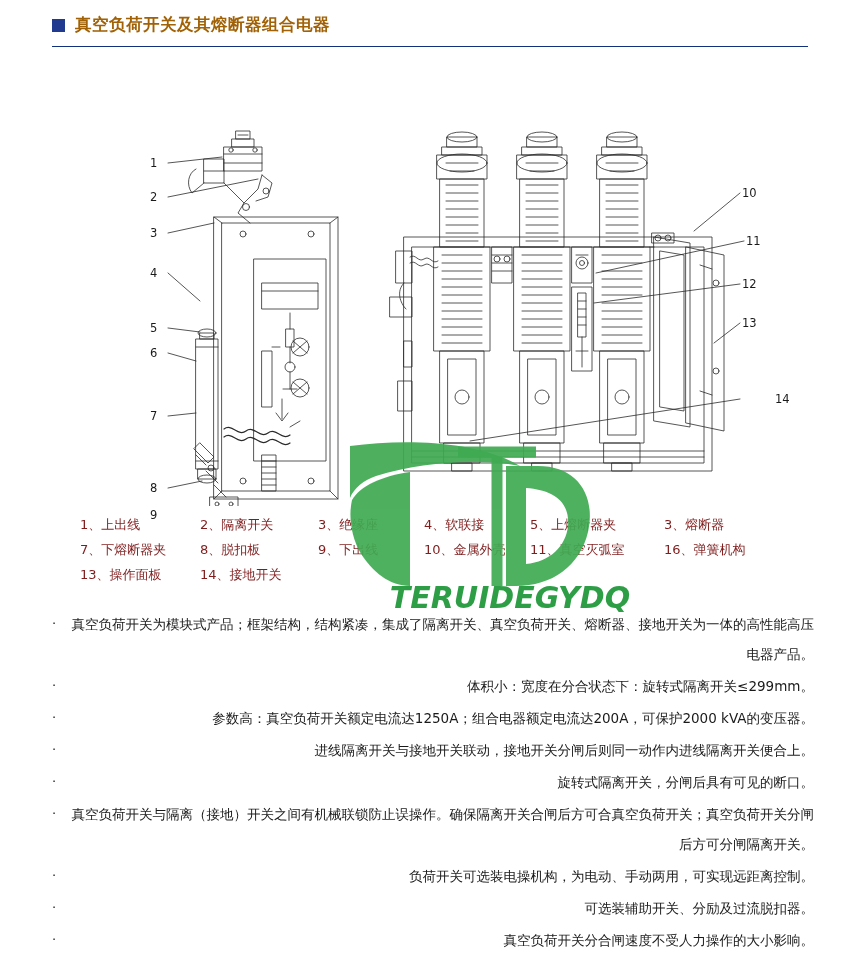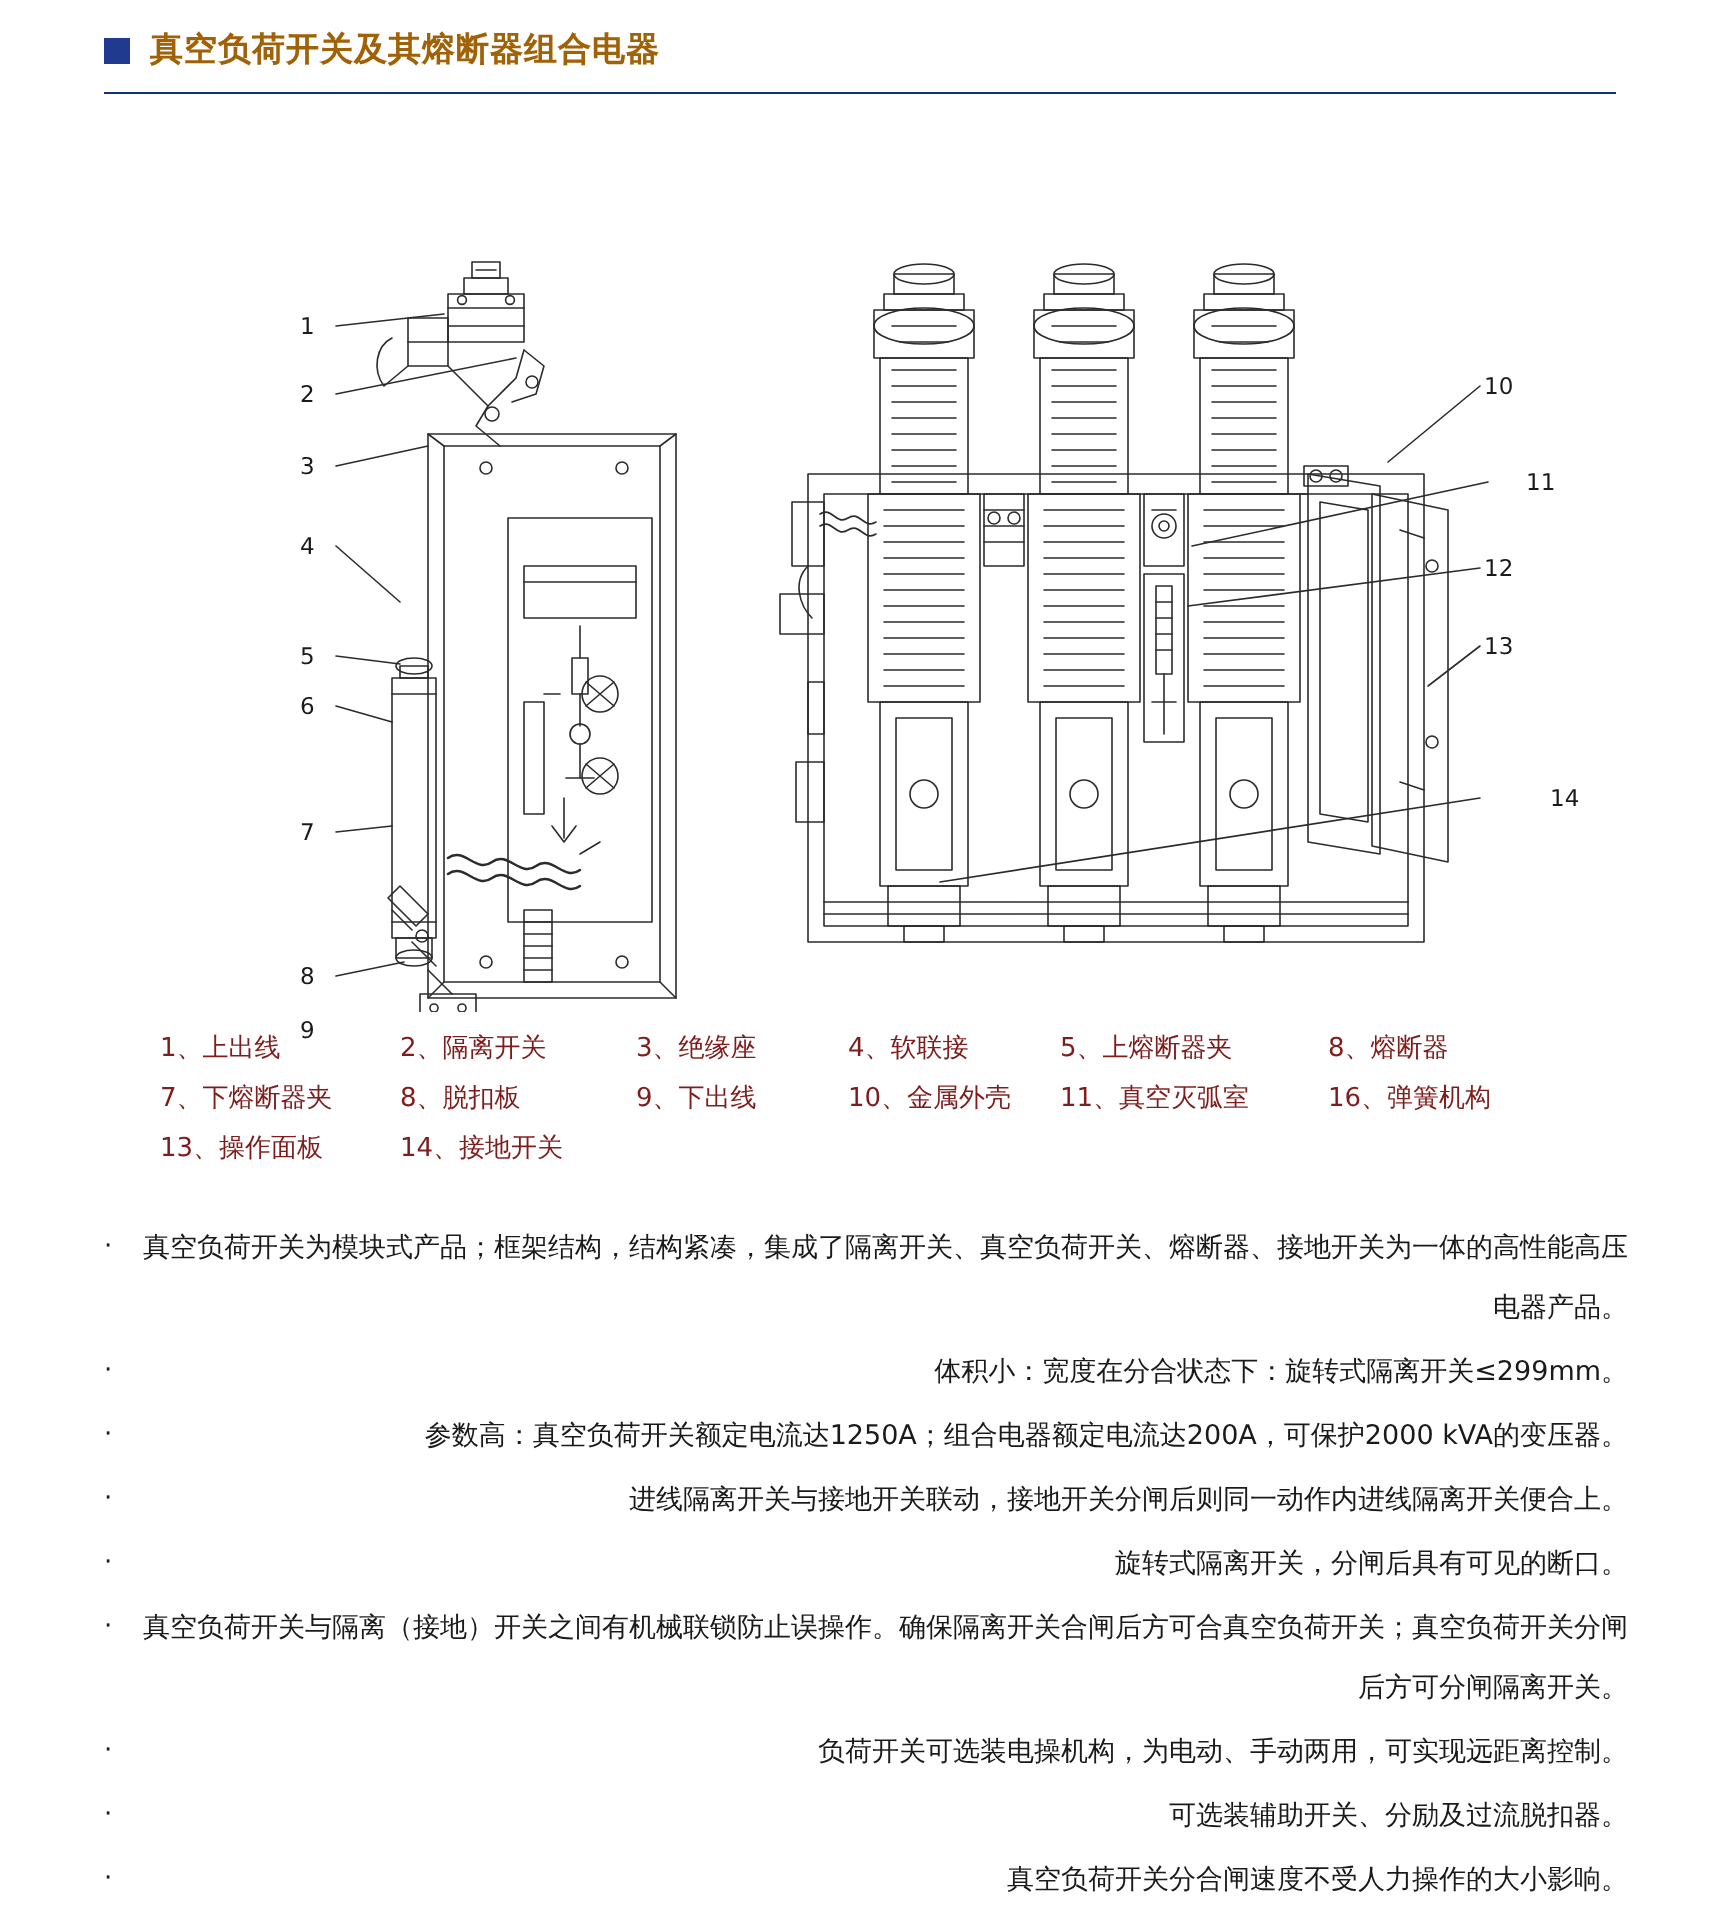--- a/index.html
+++ b/index.html
@@ -330,35 +330,52 @@
   <div class="callout" style="left:150px;top:139px;">2</div>
   <div class="callout" style="left:150px;top:175px;">3</div>
   <div class="callout" style="left:150px;top:215px;">4</div>
   <div class="callout" style="left:150px;top:270px;">5</div>
   <div class="callout" style="left:150px;top:295px;">6</div>
   <div class="callout" style="left:150px;top:358px;">7</div>
   <div class="callout" style="left:150px;top:430px;">8</div>
   <div class="callout" style="left:150px;top:457px;">9</div>
 
   <div class="callout" style="left:742px;top:135px;">10</div>
-  <div class="callout" style="left:746px;top:183px;margin-left:17px;">11</div>
+  <div class="callout" style="left:746px;top:183px;">11</div>
   <div class="callout" style="left:742px;top:226px;">12</div>
   <div class="callout" style="left:742px;top:265px;">13</div>
   <div class="callout" style="left:742px;top:341px;margin-left:33px;">14</div>
 
+  <div class="watermark">
+    <svg width="360" height="185" viewBox="0 0 360 185">
+      <g fill="#3faa52" opacity="0.92">
+        <path d="M20 10 C80 2 150 6 190 30 C150 22 90 26 46 40 C34 44 24 52 20 62 Z"></path>
+        <path d="M22 64 C30 50 52 40 80 36 L80 150 C60 150 42 136 30 116 C22 102 18 82 22 64 Z"></path>
+      </g>
+      <g fill="none" stroke="#3faa52" stroke-width="11" opacity="0.92">
+        <path d="M128 16 L206 16"></path>
+        <path d="M167 16 L167 150"></path>
+      </g>
+      <g fill="#3faa52" opacity="0.92">
+        <path d="M176 30 L208 30 C248 30 266 60 258 96 C250 130 222 150 186 150 L176 150 Z
+                 M196 52 L196 128 C220 126 236 110 238 90 C240 66 224 54 196 52 Z"></path>
+      </g>
+      <text class="wm" x="180" y="172" text-anchor="middle" font-family="DejaVu Sans, Liberation Sans, sans-serif" font-size="30" font-weight="bold" font-style="italic" fill="#2e9e46">TERUIDEGYDQ</text>
+    </svg>
+  </div>
 </div>
 
 <div class="legend">
   <div class="legend-row">
     <span class="legend-item" style="width:120px">1、上出线</span>
     <span class="legend-item" style="width:118px">2、隔离开关</span>
     <span class="legend-item" style="width:106px">3、绝缘座</span>
     <span class="legend-item" style="width:106px">4、软联接</span>
     <span class="legend-item" style="width:134px">5、上熔断器夹</span>
-    <span class="legend-item">8、熔断器</span>
+    <span class="legend-item">3、熔断器</span>
   </div>
   <div class="legend-row">
     <span class="legend-item" style="width:120px">7、下熔断器夹</span>
     <span class="legend-item" style="width:118px">8、脱扣板</span>
     <span class="legend-item" style="width:106px">9、下出线</span>
     <span class="legend-item" style="width:106px">10、金属外壳</span>
     <span class="legend-item" style="width:134px">11、真空灭弧室</span>
     <span class="legend-item">16、弹簧机构</span>
   </div>
   <div class="legend-row">

